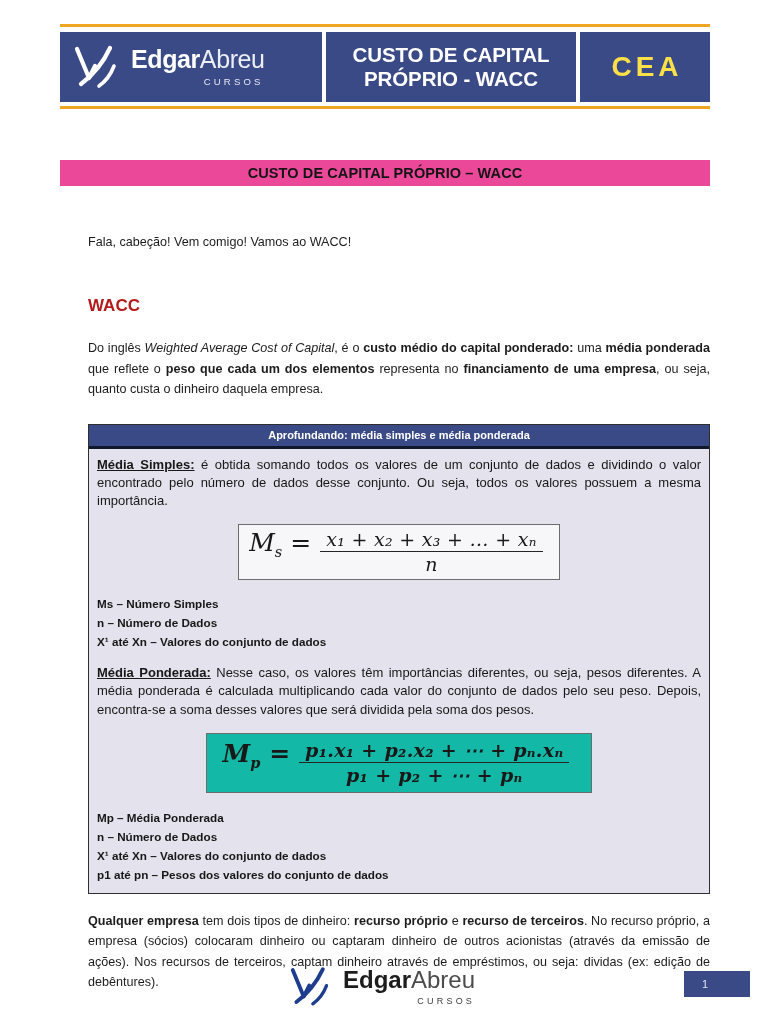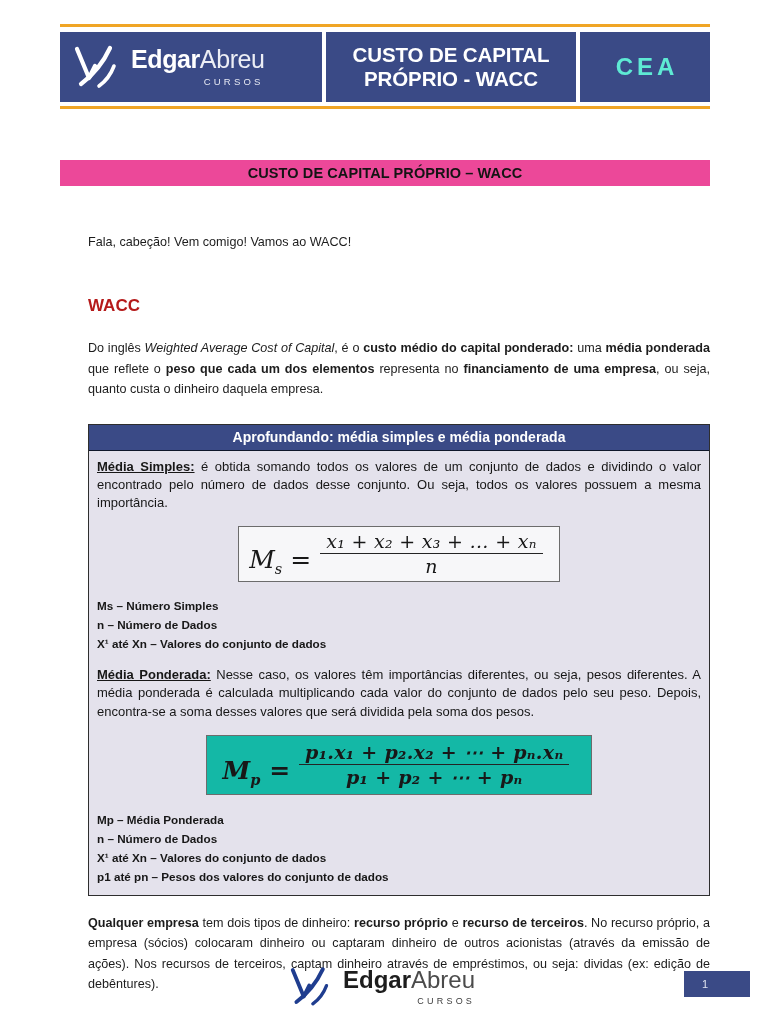--- a/index.html
+++ b/index.html
@@ -94,23 +94,23 @@
   }
 
   .hdr-title-text {
     color: #ffffff;
     font-weight: bold;
     font-size: 20.5px;
     line-height: 1.16;
     letter-spacing: -0.1px;
   }
   .cea-text {
-    color: #5eead4;
-    font-weight: bold;
-    font-size: 24px;
+    color: #fde047;
+    font-weight: bold;
+    font-size: 28px;
     letter-spacing: 4px;
     padding-left: 4px;
   }
 
   
   .section-title {
     position: absolute;
     left: 60px;
     top: 160px;
     width: 650px;
@@ -159,24 +159,24 @@
   
   .info-box {
     border: 1px solid #2e2e2e;
     background: #e4e2ec;
     box-sizing: border-box;
   }
   .info-box-head {
     background: #3a4a86;
     color: #ffffff;
     font-weight: bold;
-    font-size: 14px;
+    font-size: 11px;
     text-align: center;
     padding: 4px 0 5px 0;
-    border-bottom: 1px solid #0f172a;
+    border-bottom: 3px solid #0f172a;
   }
   .info-box-body {
     padding: 7px 8px 8px 8px;
   }
   .ib-para {
     font-size: 13px;
     line-height: 1.42;
     text-align: justify;
     color: #171717;
     margin: 0;
@@ -209,21 +209,21 @@
     display: inline-flex;
     align-items: center;
     padding: 3px 16px 4px 10px;
   }
   .formula-box.ponderada {
     background: #14b8a6;
     padding: 5px 22px 6px 16px;
   }
   .fx {
     display: inline-flex;
-    align-items: flex-end;
+    align-items: flex-start;
     font-family: "DejaVu Serif", serif;
     font-style: italic;
     color: #181818;
   }
   .fx-lhs {
     font-size: 25px;
     padding-right: 9px;
     white-space: nowrap;
   }
   .fx-lhs sub {

